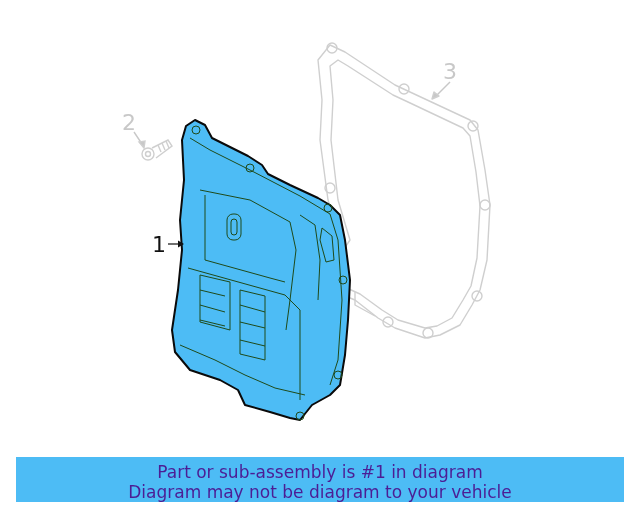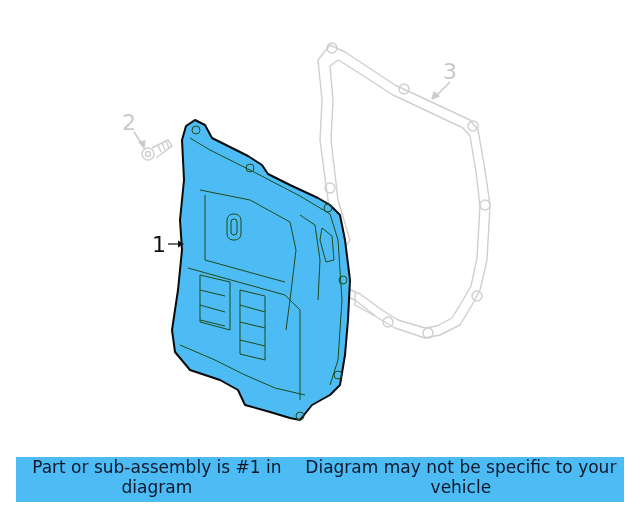--- a/index.html
+++ b/index.html
@@ -9,23 +9,23 @@
   }
   .diagram { position: absolute; left: 0; top: 0; width: 640px; height: 450px; }
   .callout-label {
     position: absolute; font-family: "DejaVu Sans", sans-serif; font-size: 22px; line-height: 1;
   }
   .callout-1 { left: 152px; top: 234px; color: #111111; }
   .callout-2 { left: 122px; top: 112px; color: #c8c8c8; }
   .callout-3 { left: 443px; top: 61px; color: #c8c8c8; }
   .banner {
     position: absolute; left: 16px; top: 457px; width: 608px; height: 45px;
-    background: #4dbcf5; color: #0f172a; text-align: center;
+    background: #4dbcf5; color: #4c1d95; text-align: center;
     font-family: "DejaVu Sans", sans-serif; font-size: 17px; line-height: 20px;
-    display: flex; flex-direction: row; justify-content: center;
+    display: flex; flex-direction: column; justify-content: flex-end;
   }
 </style>
 </head>
 <body>
 
 <div class="diagram">
   <svg width="640" height="450" viewBox="0 0 640 450">
 
     <g fill="none" stroke="#cfcfcf" stroke-width="1.4" stroke-linejoin="round">
       <path d="M330 45 L345 52 L395 85 L410 92 L470 120 L478 130 L485 170 L490 205 L487 260 L480 290 L472 305 L460 325 L440 335 L425 338 L395 328 L378 318 L355 300 L330 290 L328 258 L340 240 L328 200 L320 140 L322 100 L318 60 Z"></path>
@@ -83,14 +83,14 @@
     </g>
   </svg>
 
   <div class="callout-label callout-1">1</div>
   <div class="callout-label callout-2">2</div>
   <div class="callout-label callout-3">3</div>
 </div>
 
 <div class="banner">
   <div>Part or sub-assembly is #1 in diagram</div>
-  <div>Diagram may not be specific to your vehicle</div>
+  <div>Diagram may not be diagram to your vehicle</div>
 </div>
 
 </body></html>

